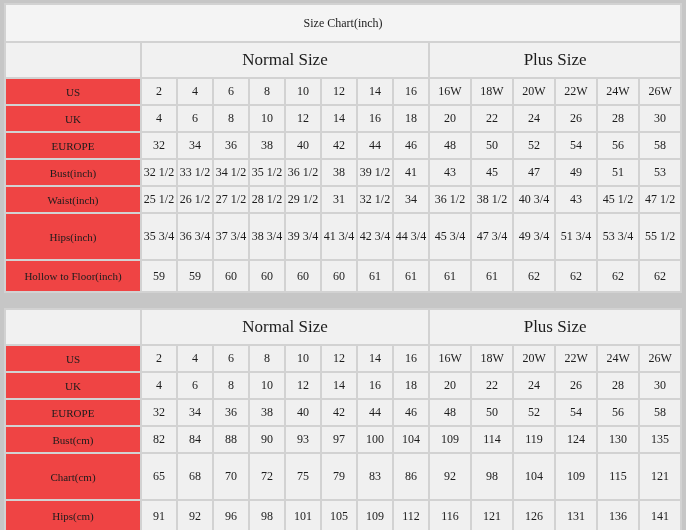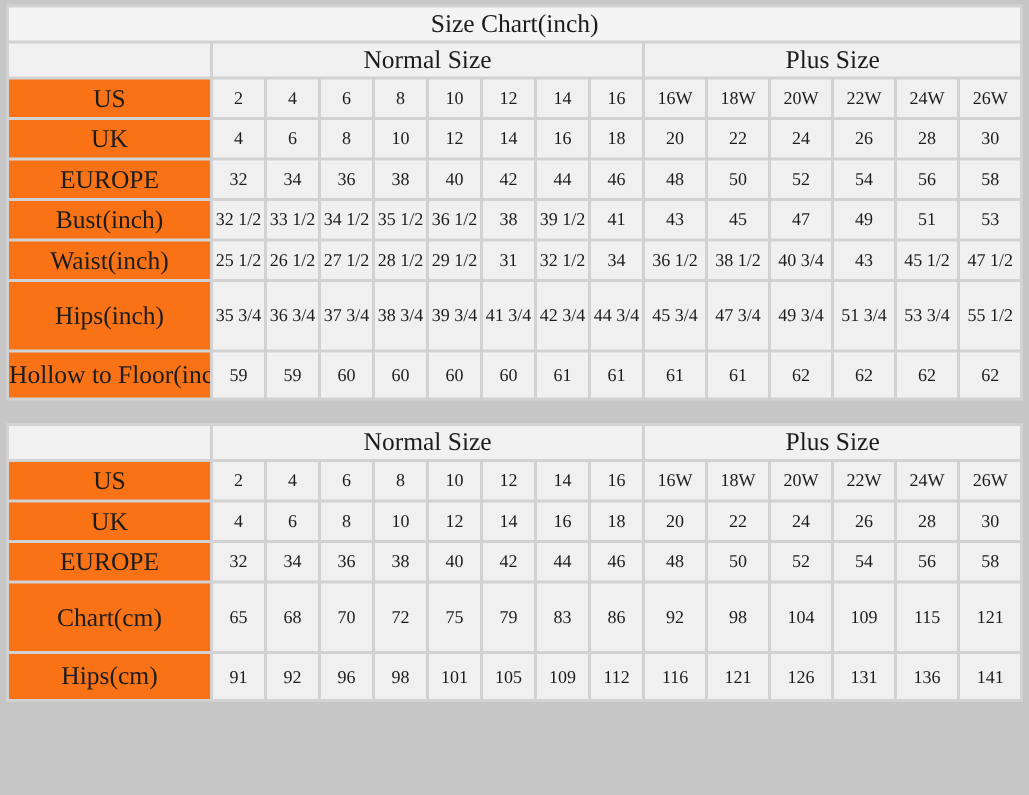--- a/index.html
+++ b/index.html
@@ -28,32 +28,32 @@
   td {
     background: #f0f0f0;
     text-align: center;
     vertical-align: middle;
     padding: 0;
     white-space: nowrap;
     overflow: hidden;
   }
   tr.title-row td {
     background: #f4f4f4;
-    font-size: 17px;
-    height: 22px;
+    font-size: 12px;
+    height: 36px;
   }
   tr.group-row td {
     font-size: 17px;
-    height: 22px;
+    height: 34px;
     background: #f1f1f1;
     margin-top: 13px;
   }
   td.label-cell {
-    background: #f97316;
-    font-size: 17px;
+    background: #ef4444;
+    font-size: 11px;
   }
   td.value-cell {
     font-size: 12px;
     height: 25px;
   }
   tbody tr:nth-last-child(2) td { height: 45px; }
   tbody tr:last-child td.value-cell,
   tbody tr:last-child td.label-cell { height: 30px; }
 </style>
 </head>
@@ -259,20 +259,37 @@
           <td class="value-cell">44</td>
           <td class="value-cell">46</td>
           <td class="value-cell">48</td>
           <td class="value-cell">50</td>
           <td class="value-cell">52</td>
           <td class="value-cell">54</td>
           <td class="value-cell">56</td>
           <td class="value-cell">58</td>
         </tr>
         <tr>
+          <td class="label-cell">Bust(cm)</td>
+          <td class="value-cell">82</td>
+          <td class="value-cell">84</td>
+          <td class="value-cell">88</td>
+          <td class="value-cell">90</td>
+          <td class="value-cell">93</td>
+          <td class="value-cell">97</td>
+          <td class="value-cell">100</td>
+          <td class="value-cell">104</td>
+          <td class="value-cell">109</td>
+          <td class="value-cell">114</td>
+          <td class="value-cell">119</td>
+          <td class="value-cell">124</td>
+          <td class="value-cell">130</td>
+          <td class="value-cell">135</td>
+        </tr>
+        <tr>
           <td class="label-cell">Chart(cm)</td>
           <td class="value-cell">65</td>
           <td class="value-cell">68</td>
           <td class="value-cell">70</td>
           <td class="value-cell">72</td>
           <td class="value-cell">75</td>
           <td class="value-cell">79</td>
           <td class="value-cell">83</td>
           <td class="value-cell">86</td>
           <td class="value-cell">92</td>

